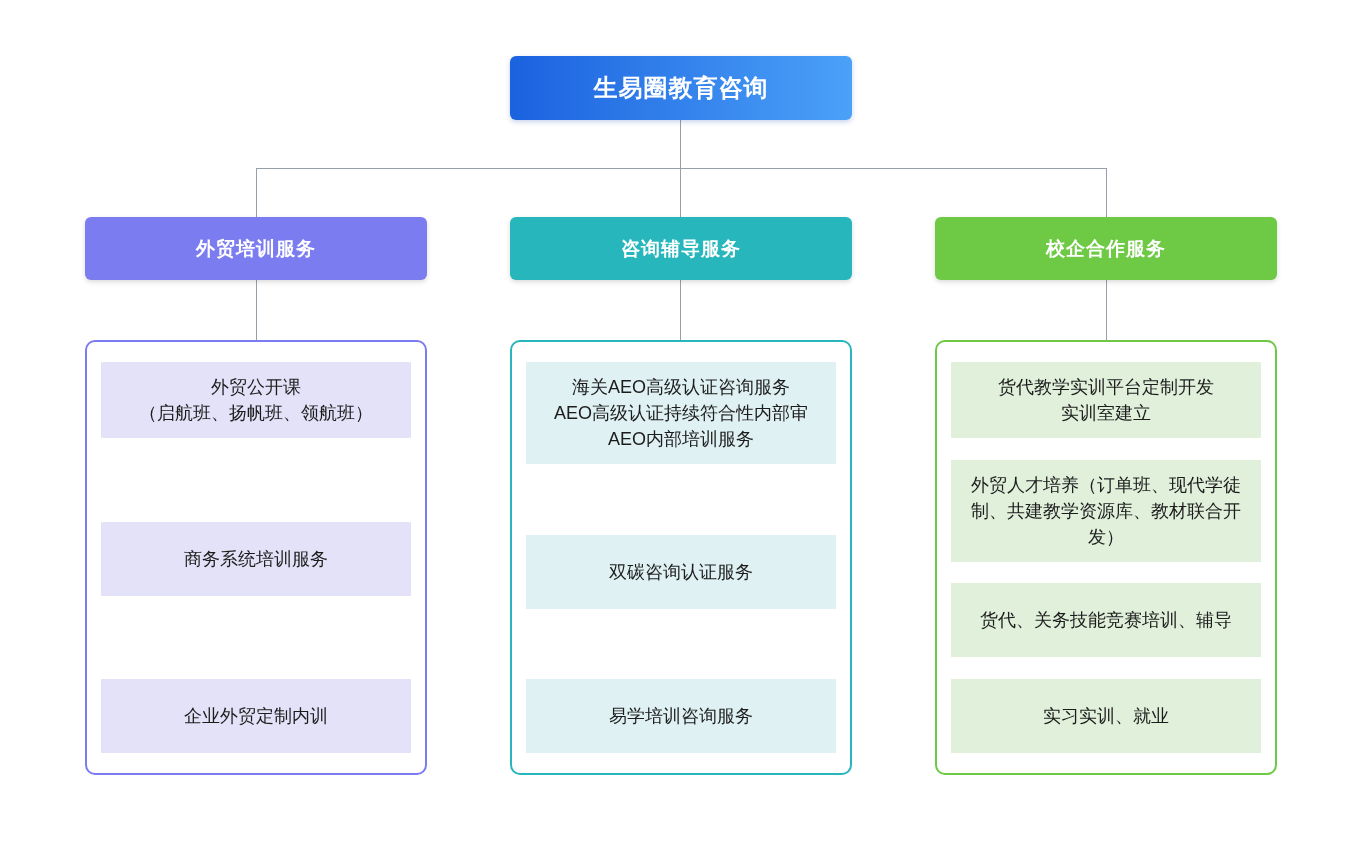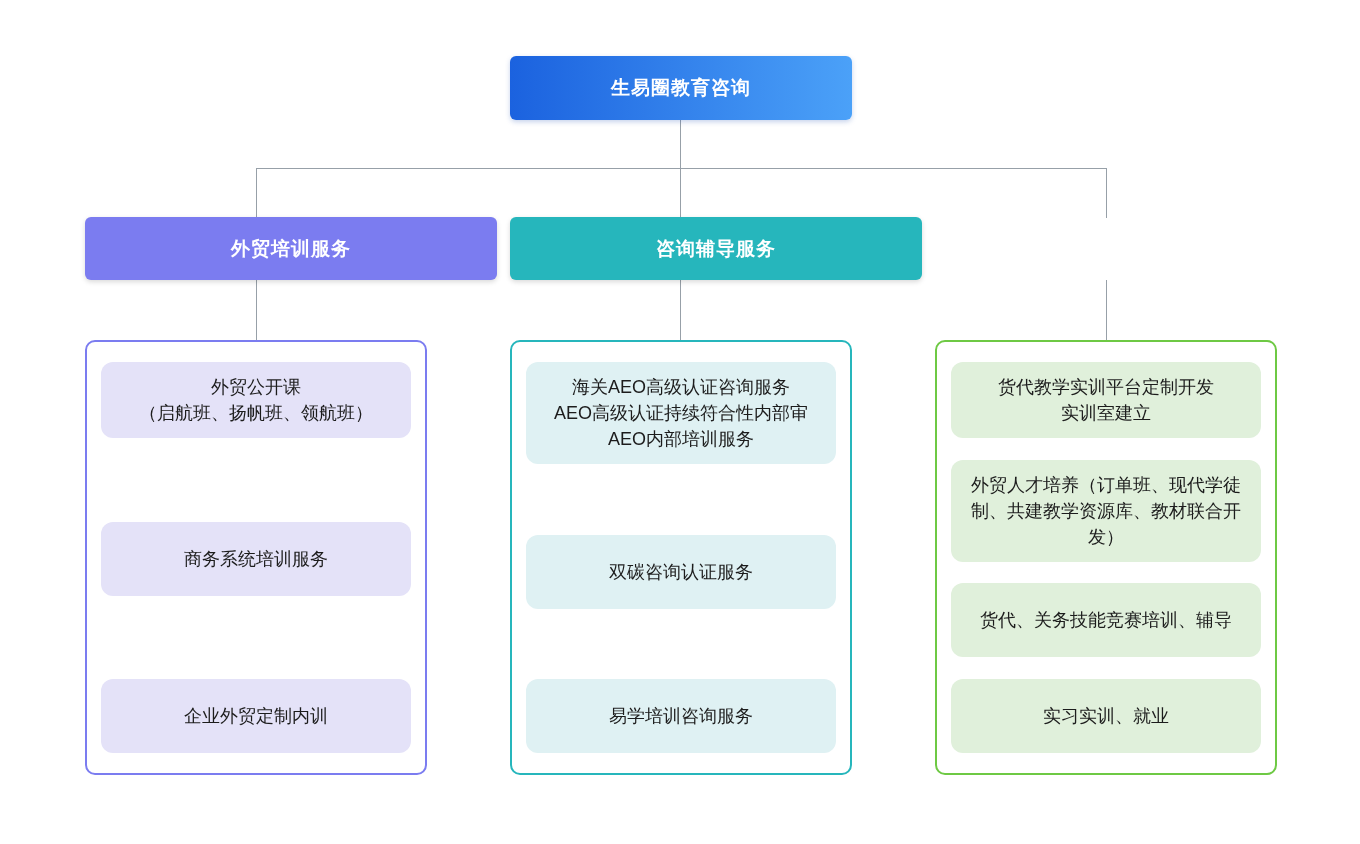--- a/index.html
+++ b/index.html
@@ -14,28 +14,28 @@
   .line{position:absolute;background:#97a0a8;}
   .line.h{height:1px;}
   .line.v{width:1px;}
 
   
   .root-node{
     position:absolute;
     left:510px;top:56px;width:342px;height:64px;
     border-radius:6px;
     display:flex;align-items:center;justify-content:center;
-    color:#ffffff;font-size:19px;font-weight:bold;
+    color:#ffffff;font-size:24px;font-weight:bold;
     letter-spacing:1px;
     box-shadow:0 2px 5px rgba(30,80,180,.25);
   }
 
   
   .branch-header{
-    position:absolute;top:217px;width:412px;height:63px;
+    position:absolute;top:217px;width:342px;height:63px;
     border-radius:6px;
     display:flex;align-items:center;justify-content:center;
     color:#ffffff;font-size:19px;font-weight:bold;
     letter-spacing:1px;
     background:var(--accent);
     box-shadow:0 2px 5px rgba(0,0,0,.15);
   }
 
   
   .branch-group{
@@ -43,21 +43,21 @@
     background:#ffffff;
     border:2px solid var(--accent);
     border-radius:10px;
     box-sizing:border-box;
     display:flex;flex-direction:column;
     justify-content:space-between;
     padding:20px 14px;
   }
   .leaf-node{
     background:var(--fill);
-    border-radius:12px;
+    border-radius:0;
     min-height:74px;
     box-sizing:border-box;
     display:flex;align-items:center;justify-content:center;
     text-align:center;
     padding:12px 8px;
     font-size:18px;line-height:26px;color:#1c1c1c;
     white-space:pre-line;
   }
 
   .col-0{left:85px;}
@@ -81,20 +81,23 @@
   <div class="root-node" id="rootNode" style="background: linear-gradient(90deg, rgb(27, 98, 223), rgb(75, 161, 248));">
     <span>生易圈教育咨询</span>
   </div>
 
   <div class="branch-header col-0" style="--accent: #7b7cf0; --fill: #e4e2f8;">
     <span>外贸培训服务</span>
   </div>
   <div class="branch-header col-1" style="--accent: #26b6bc; --fill: #dff1f3;">
     <span>咨询辅导服务</span>
   </div>
+  <div class="branch-header col-2" style="--accent: #6ec944; --fill: #e0f0db;">
+    <span>校企合作服务</span>
+  </div>
 
   <div class="branch-group col-0" style="--accent: #7b7cf0; --fill: #e4e2f8;">
     <div class="leaf-node">外贸公开课
 （启航班、扬帆班、领航班）</div>
     <div class="leaf-node">商务系统培训服务</div>
     <div class="leaf-node">企业外贸定制内训</div>
   </div>
 
   <div class="branch-group col-1" style="--accent: #26b6bc; --fill: #dff1f3;">
     <div class="leaf-node">海关AEO高级认证咨询服务

